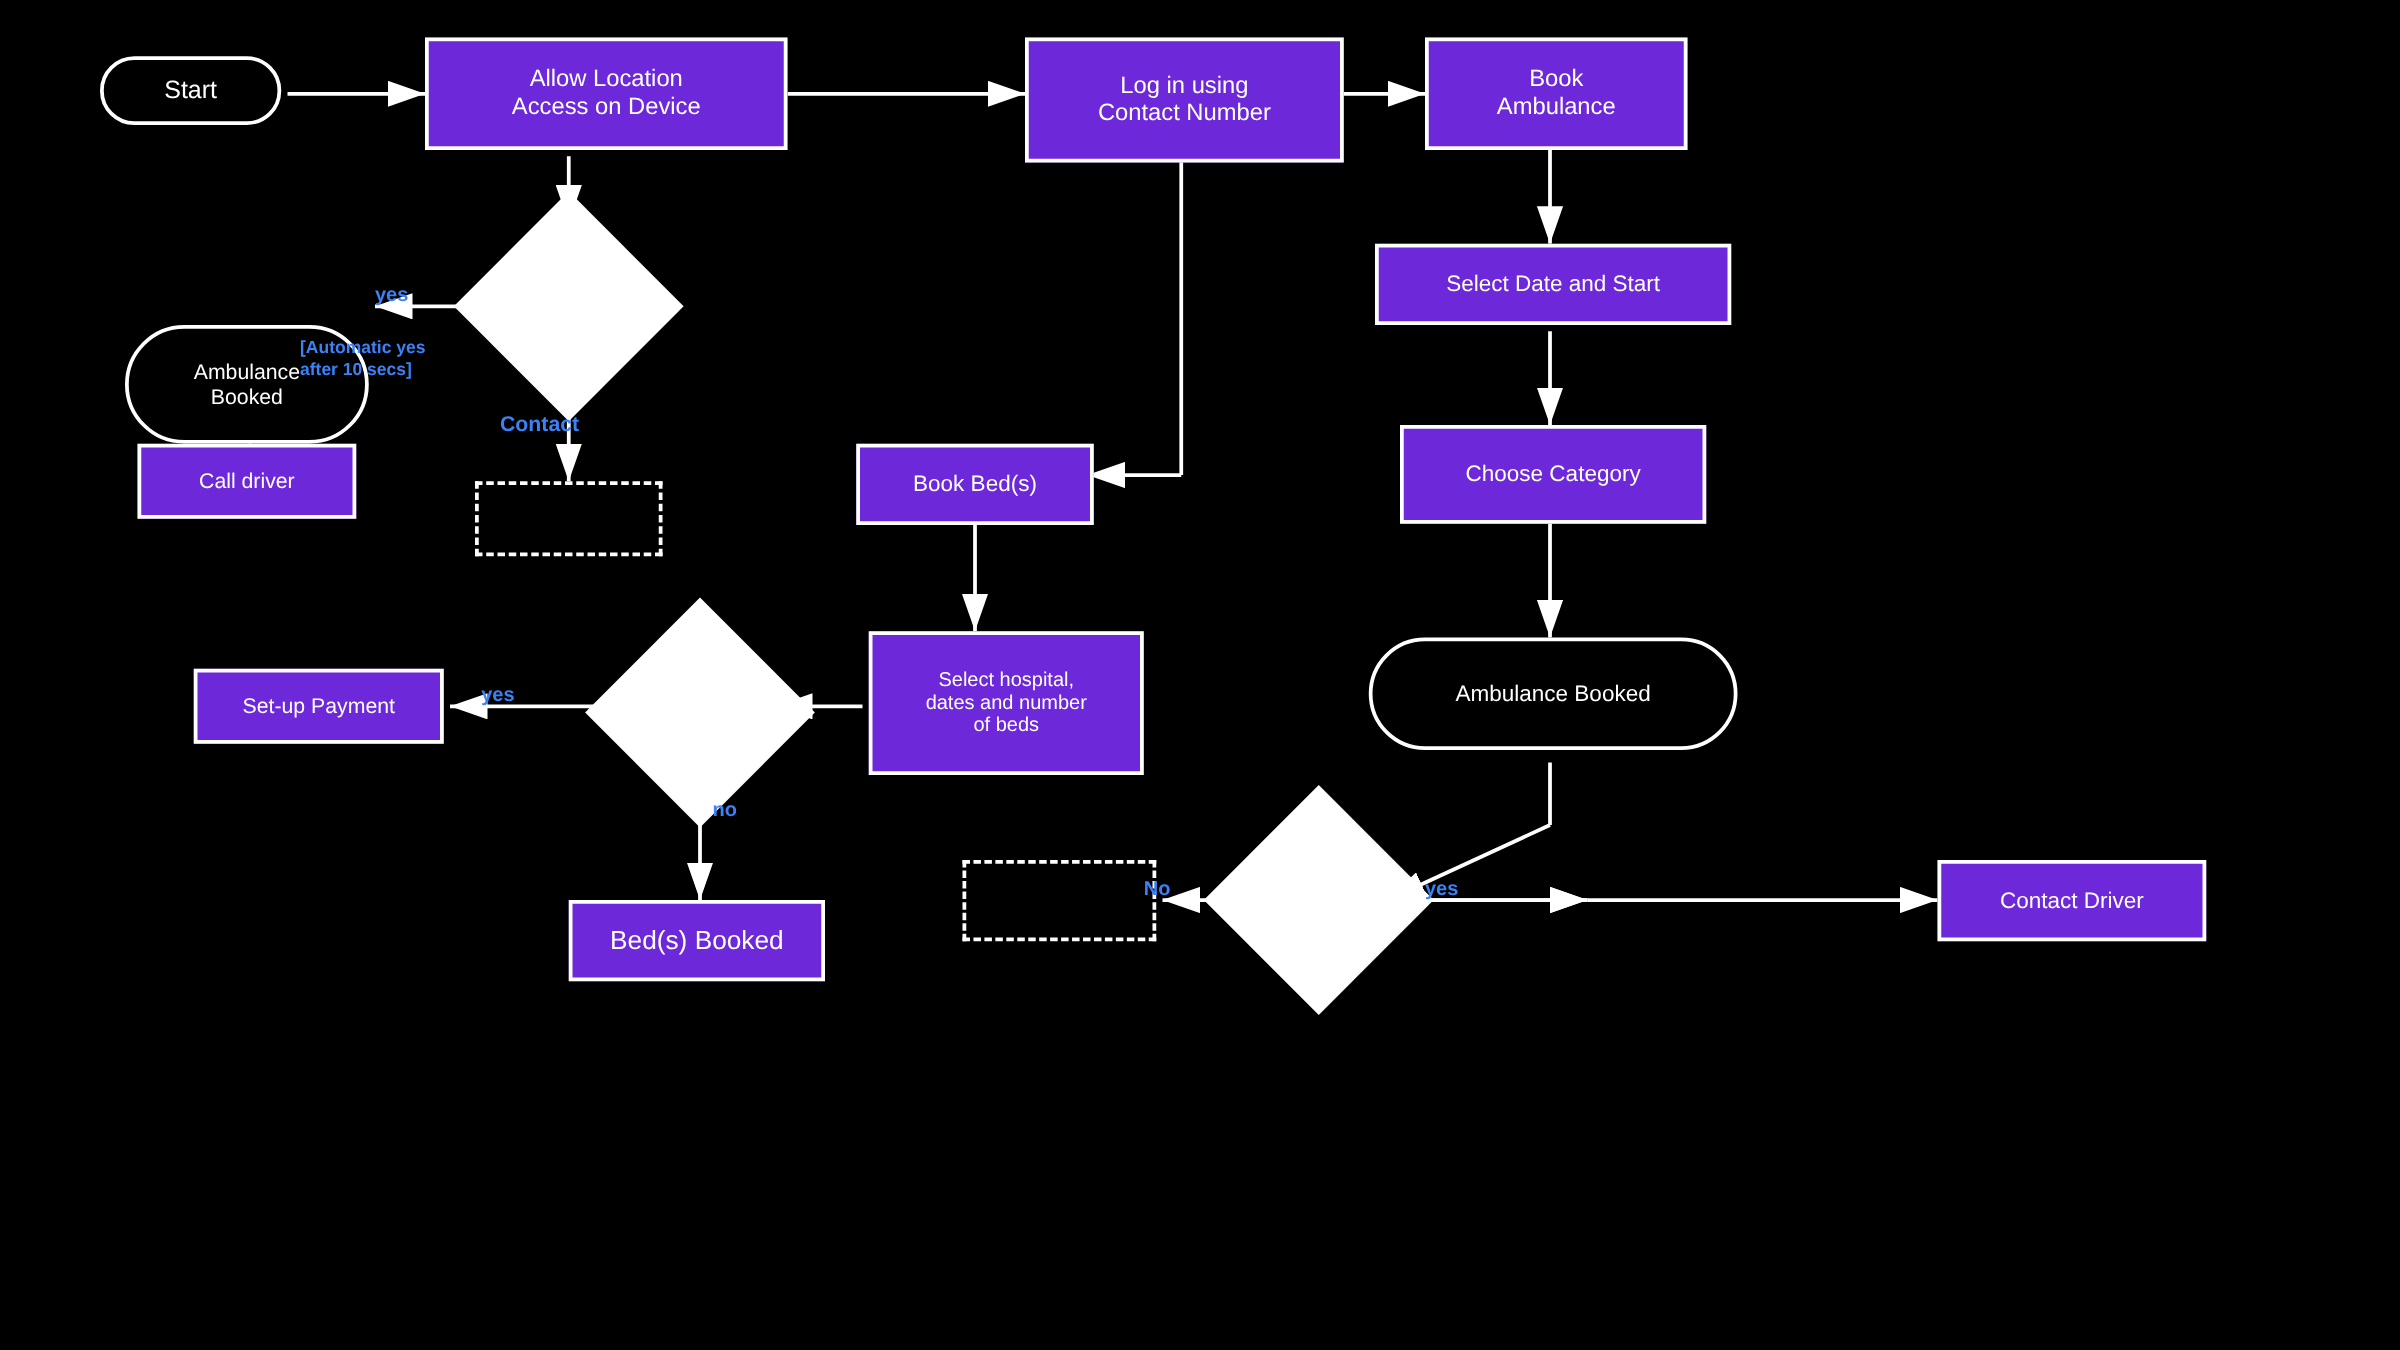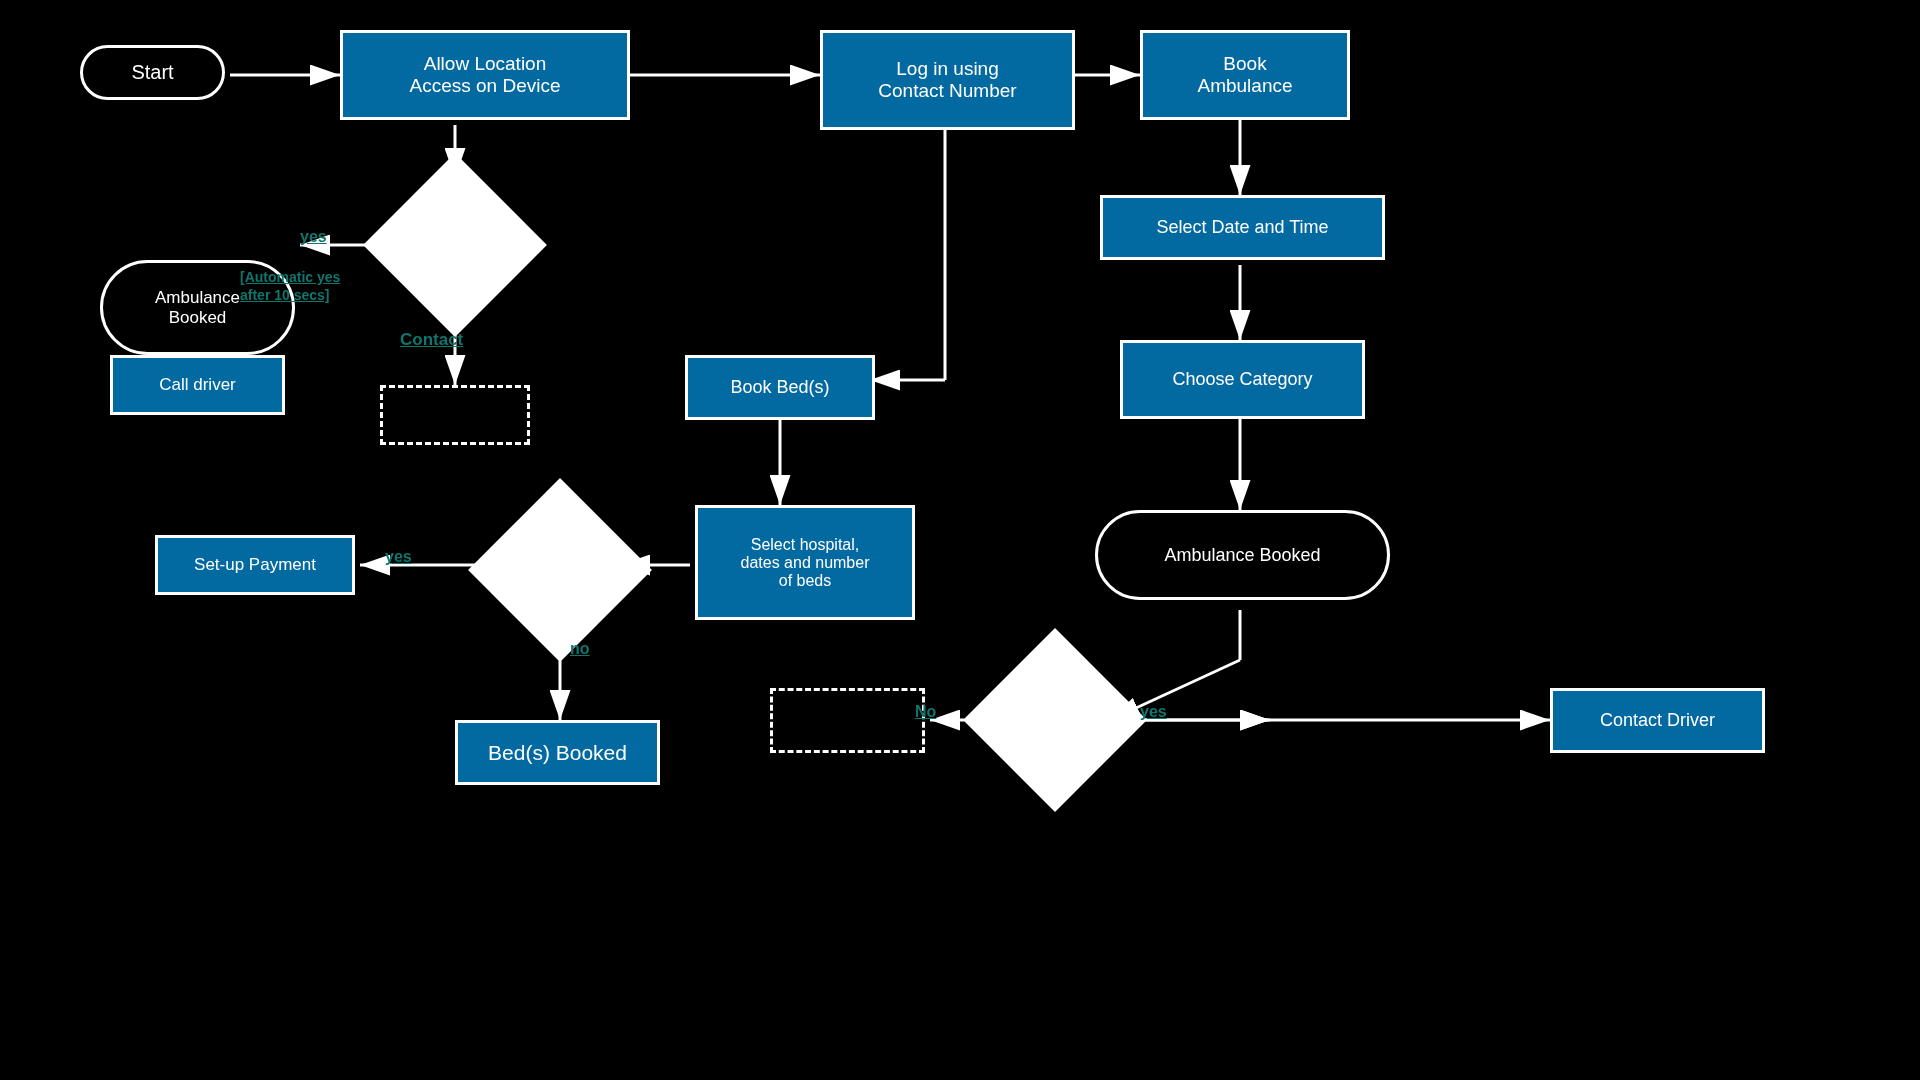--- a/index.html
+++ b/index.html
@@ -32,21 +32,21 @@
       align-items: center;
       justify-content: center;
       text-align: center;
       font-weight: normal;
       font-size: 18px;
       color: #fff;
     }
 
     .rect-node {
       border: 3px solid #fff;
-      background: #0369a1;
+      background: #6d28d9;
     }
 
     .rounded-node {
       border: 3px solid #fff;
       border-radius: 50px;
       background: #000;
     }
 
     .pill-node {
       border: 3px solid #fff;
@@ -56,22 +56,21 @@
 
     .dashed-node {
       border: 3px dashed #fff;
       background: #000;
     }
 
     .label-text {
       position: absolute;
       font-size: 16px;
       font-weight: bold;
-      color: #0f766e;
-      text-decoration: underline;
+      color: #3b82f6;
     }
   </style>
 </head>
 <body>
 
 <div class="flowchart-container">
 
   <svg xmlns="http://www.w3.org/2000/svg">
     <defs>
       <marker id="arrowhead" markerWidth="10" markerHeight="7" refX="10" refY="3.5" orient="auto">
@@ -146,21 +145,21 @@
     <span style="white-space:pre-line;">Log in using
 Contact Number</span>
   </div>
 
   <div class="node rect-node" style="left:1140px; top:30px; width:210px; height:90px; font-size:19px;">
     <span style="white-space:pre-line;">Book
 Ambulance</span>
   </div>
 
   <div class="node rect-node" style="left:1100px; top:195px; width:285px; height:65px; font-size:18px;">
-    <span>Select Date and Time</span>
+    <span>Select Date and Start</span>
   </div>
 
   <div class="node rect-node" style="left:1120px; top:340px; width:245px; height:79px; font-size:18px;">
     <span>Choose Category</span>
   </div>
 
   <div class="node rounded-node" style="left:1095px; top:510px; width:295px; height:90px; font-size:18px; border-radius:45px;">
     <span>Ambulance Booked</span>
   </div>
 

